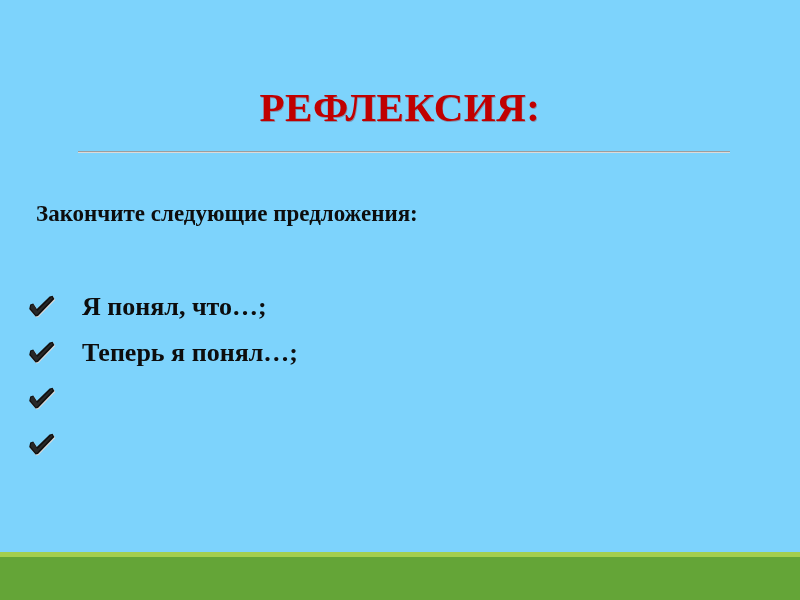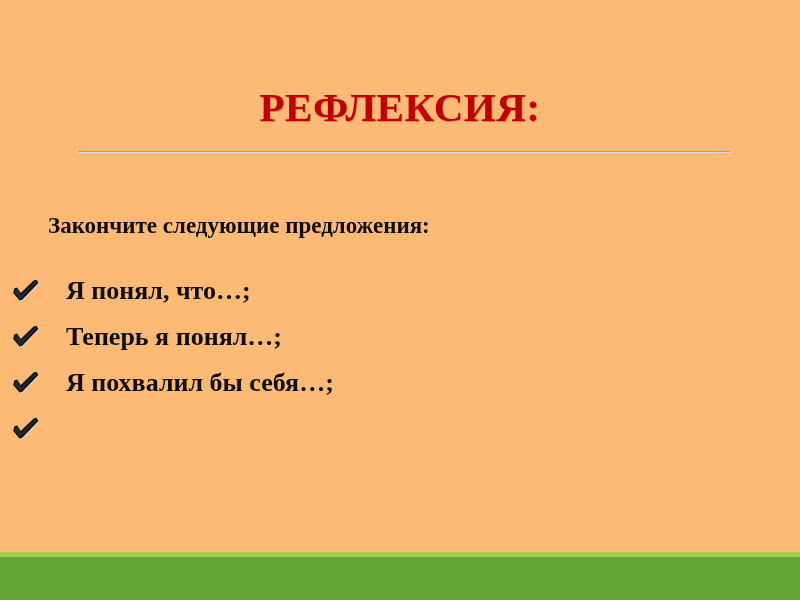--- a/index.html
+++ b/index.html
@@ -10,21 +10,21 @@
     width: 800px;
     height: 600px;
     background: #ffffff;
     font-family: "Liberation Serif", "DejaVu Serif", serif;
     overflow: hidden;
   }
   .slide {
     position: relative;
     width: 800px;
     height: 600px;
-    background: #fdba74;
+    background: #7dd3fc;
     box-sizing: border-box;
   }
 
   
   .title-block {
     position: absolute;
     top: 86px;
     left: 0;
     width: 800px;
     text-align: center;
@@ -50,35 +50,35 @@
     width: 652px;
     height: 2px;
     background: linear-gradient(to bottom, #9d9d9d 0%, #9d9d9d 50%, #cfcfcf 50%, #e6e6e6 100%);
   }
 
   
   .subtitle {
     position: absolute;
     top: 196px;
     left: 32px;
-    margin: 16px;
+    margin: 4px;
     font-family: "Liberation Serif", "DejaVu Serif", serif;
     font-weight: bold;
     font-size: 23px;
     line-height: 1.2;
     color: #0d0d0d;
     white-space: nowrap;
   }
 
   
   .bullet-list {
     position: absolute;
     top: 268px;
     left: 12px;
-    margin: 0;
+    margin: 16px;
     padding: 0;
     list-style: none;
     width: 740px;
   }
   .bullet-item {
     display: flex;
     align-items: center;
     height: 46px;
   }
   .check-icon {
@@ -147,21 +147,20 @@
       </svg>
       <span class="bullet-text">Теперь я понял…;</span>
     </li>
 
     <li class="bullet-item">
       <svg class="check-icon" viewBox="0 0 30 26">
         <path d="M3.2 11.6 L2.0 16.2 L8.4 23.6 L10.6 23.0 L27.2 6.0 L25.4 2.6 L22.6 3.4 L9.6 16.0 L6.0 10.6 Z" fill="#d9d9d9"></path>
         <path d="M2.2 10.4 L1.2 15.0 L7.6 22.6 L10.0 22.0 L26.4 5.0 L24.6 1.8 L21.6 2.6 L8.8 15.0 L5.2 9.6 Z" fill="#111111"></path>
         <path d="M3.4 11.0 L2.6 14.4 L7.9 20.9 L9.2 20.4 L24.6 4.3 L23.7 3.0 L9.2 17.1 L5.4 10.6 Z" fill="#3d3d3d" opacity="0.55"></path>
       </svg>
-      <span class="bullet-text">Я похвалил бы себя…;</span>
     </li>
 
     <li class="bullet-item">
       <svg class="check-icon" viewBox="0 0 30 26">
         <path d="M3.2 11.6 L2.0 16.2 L8.4 23.6 L10.6 23.0 L27.2 6.0 L25.4 2.6 L22.6 3.4 L9.6 16.0 L6.0 10.6 Z" fill="#d9d9d9"></path>
         <path d="M2.2 10.4 L1.2 15.0 L7.6 22.6 L10.0 22.0 L26.4 5.0 L24.6 1.8 L21.6 2.6 L8.8 15.0 L5.2 9.6 Z" fill="#111111"></path>
         <path d="M3.4 11.0 L2.6 14.4 L7.9 20.9 L9.2 20.4 L24.6 4.3 L23.7 3.0 L9.2 17.1 L5.4 10.6 Z" fill="#3d3d3d" opacity="0.55"></path>
       </svg>
     </li>
 

